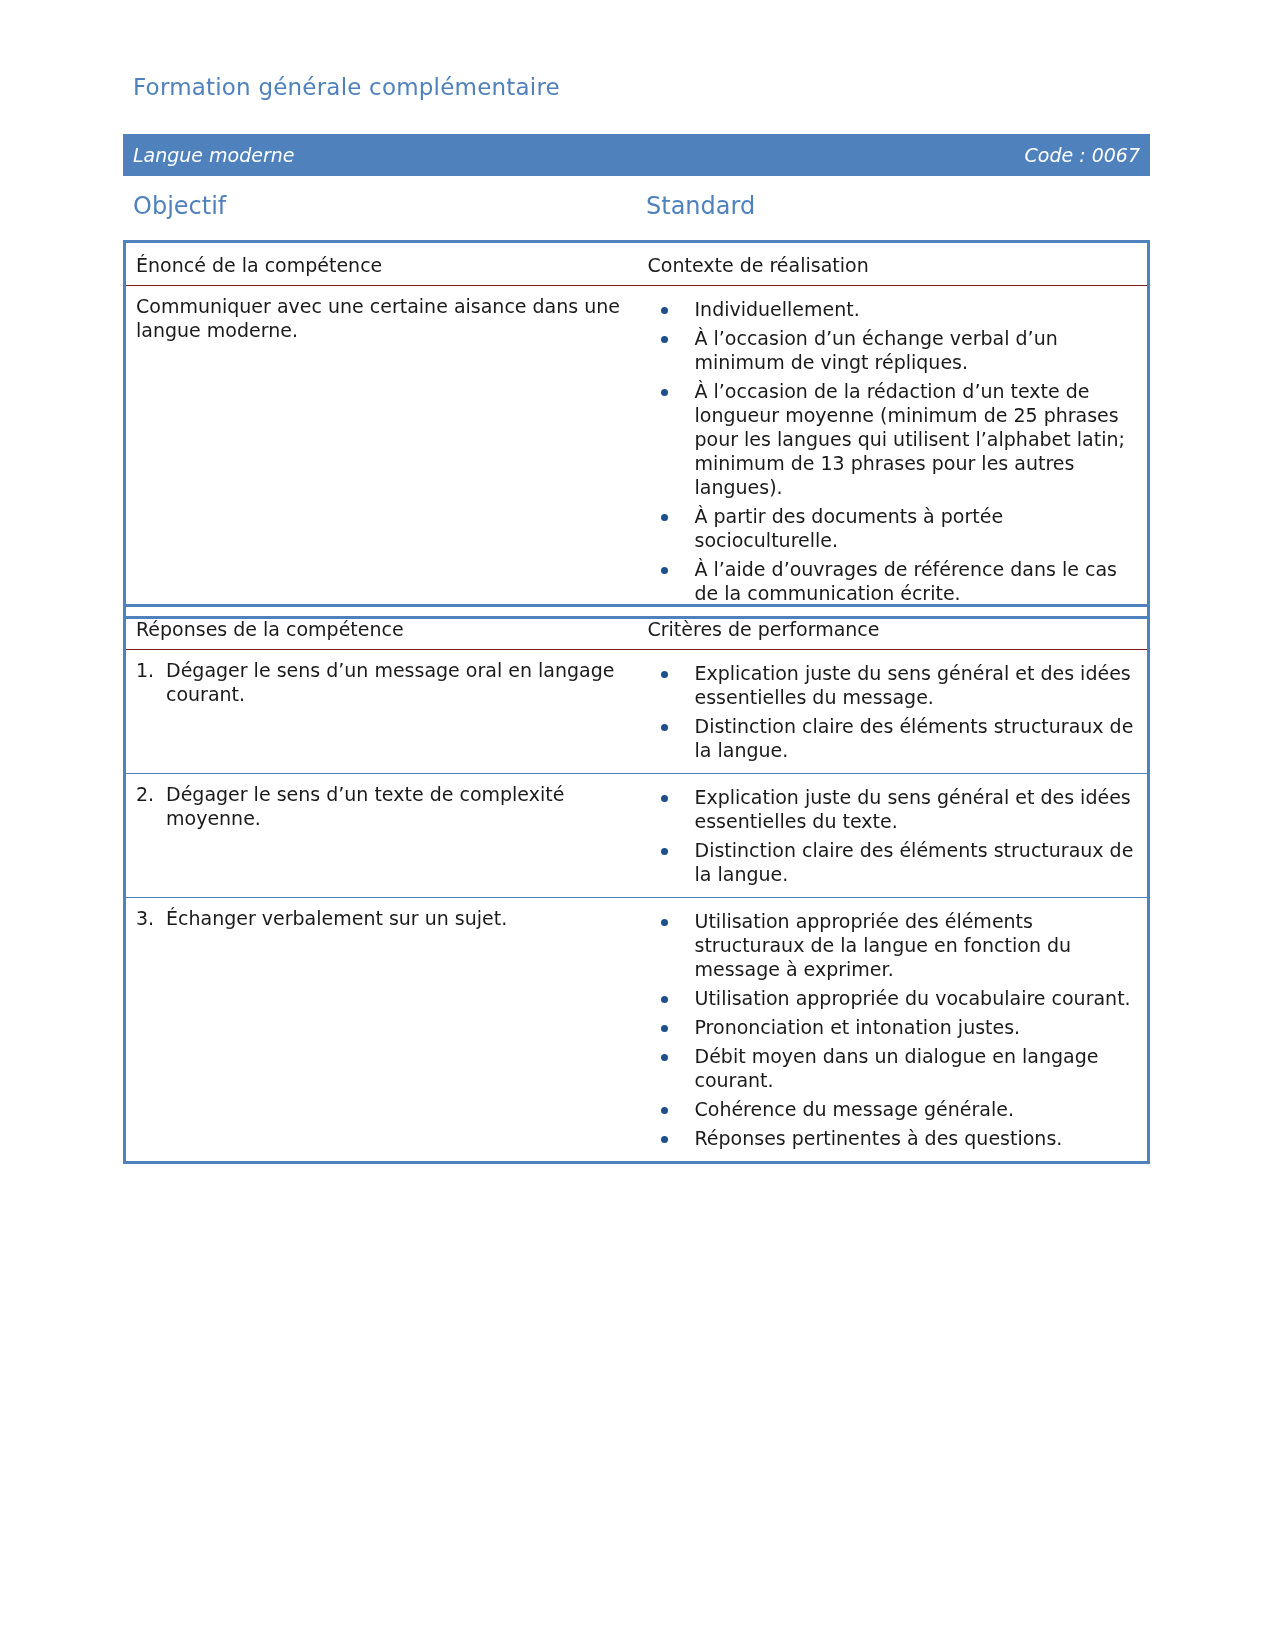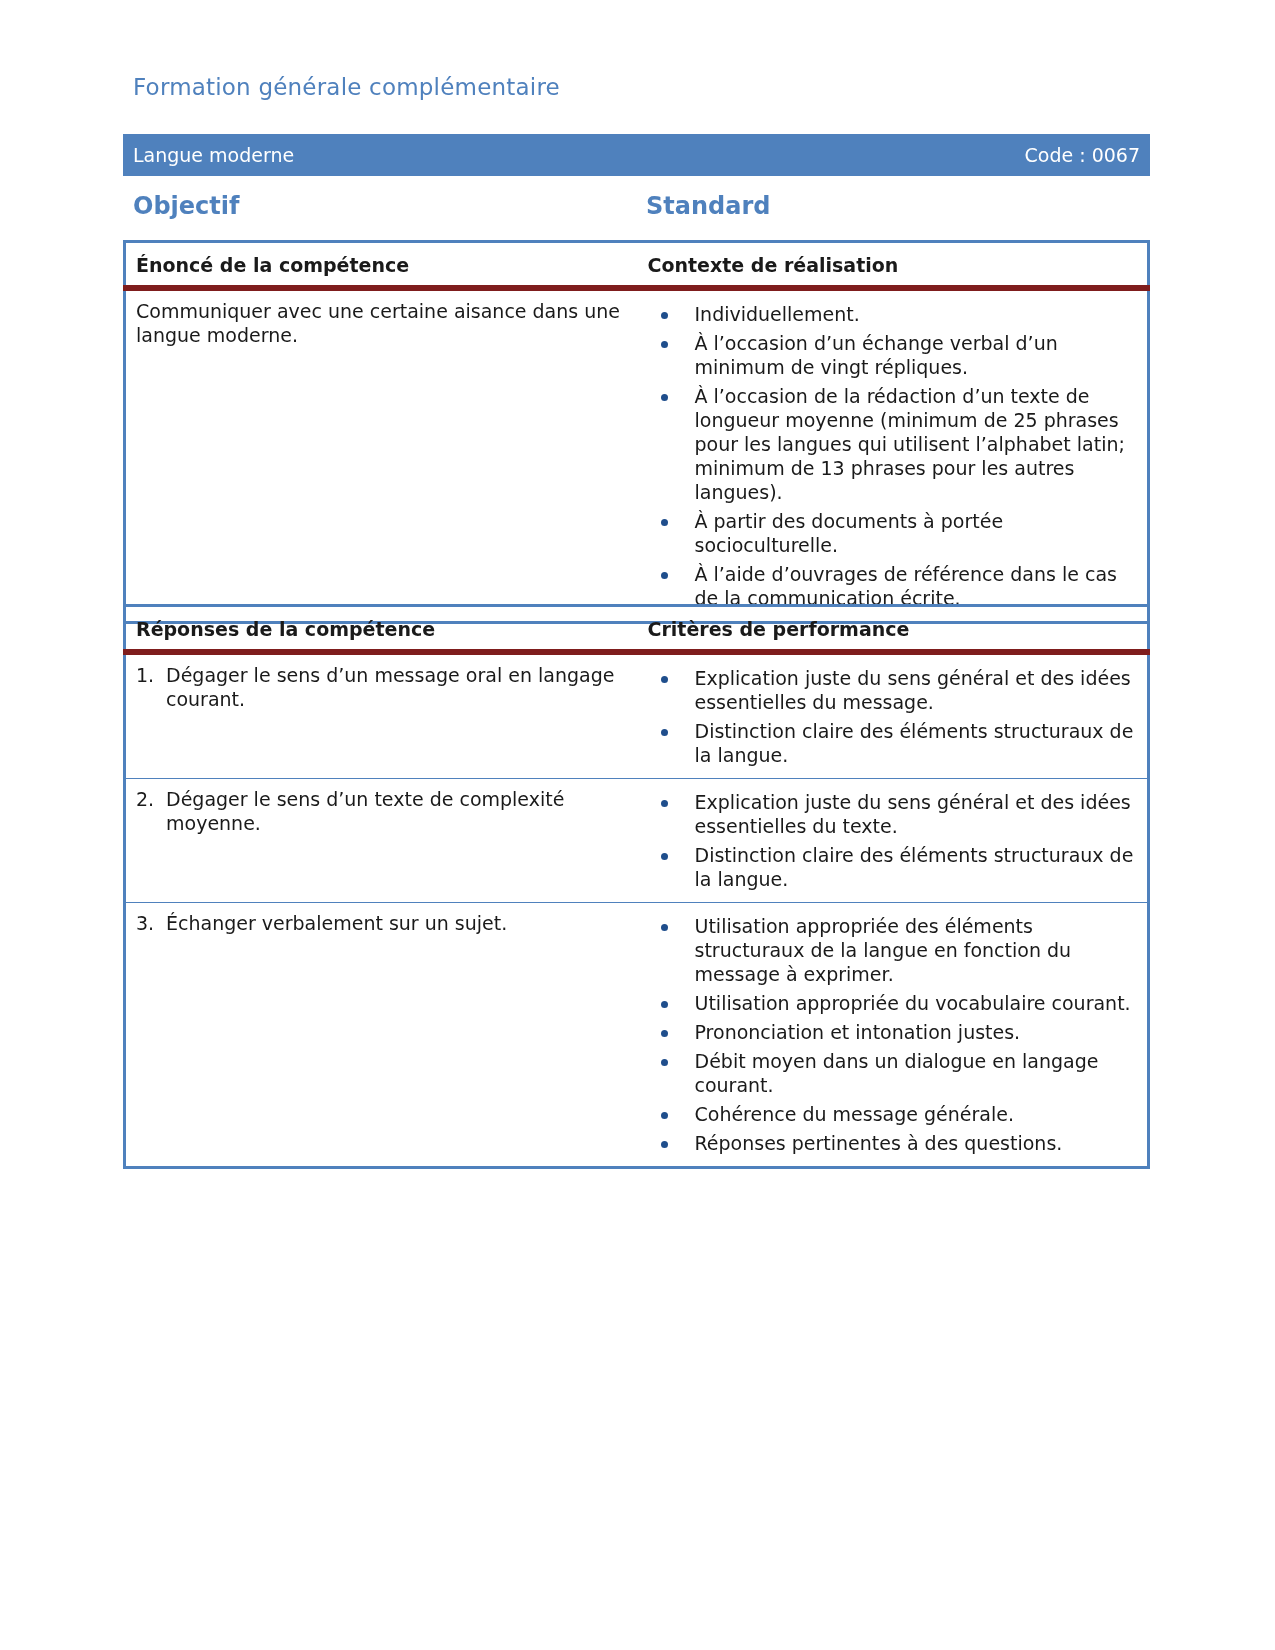--- a/index.html
+++ b/index.html
@@ -1,24 +1,24 @@
 <!DOCTYPE html>
 <html><head>
 <meta charset="utf-8">
 <style>
   html, body { margin: 0; padding: 0; background: #ffffff; }
   body { width: 1275px; height: 1650px; position: relative; font-family: "DejaVu Sans", sans-serif; color: #1a1a1a; }
   .page-title { position: absolute; left: 133px; top: 74px; font-size: 23px; color: #4f81bd; letter-spacing: 0.2px; }
-  .code-bar { position: absolute; left: 123px; top: 134px; width: 1027px; height: 42px; background: #4f81bd; color: #ffffff; font-size: 19px; display: flex; align-items: center; justify-content: space-between; box-sizing: border-box; padding: 0 10px; }
+  .code-bar { position: absolute; left: 123px; top: 134px; width: 1027px; height: 42px; background: #4f81bd; color: #ffffff; font-size: 19px; display: flex; align-items: center; justify-content: space-between; box-sizing: border-box; padding: 0 10px; font-style: italic; }
   .section-heads { position: absolute; left: 133px; top: 192px; width: 1010px; height: 30px; }
-  .section-head { position: absolute; top: 0; font-size: 24px; font-weight: bold; color: #4f81bd; }
+  .section-head { position: absolute; top: 0; font-size: 24px; font-weight: normal; color: #4f81bd; }
   .sh-left { left: 0; }
   .sh-right { left: 513px; }
   table.comp { position: absolute; left: 123px; width: 1027px; border-collapse: collapse; border: 3px solid #4f81bd; table-layout: fixed; font-size: 19px; line-height: 24px; }
-  table.comp th { text-align: left; font-weight: bold; padding: 10px 10px 8px 10px; border-bottom: 6px solid #7f1d1d; vertical-align: top; }
+  table.comp th { text-align: left; font-weight: normal; padding: 10px 10px 8px 10px; border-bottom: 1px solid #7f1d1d; vertical-align: top; }
   table.comp td { padding: 8px 10px 8px 10px; vertical-align: top; border-bottom: 1px solid #4f81bd; }
   table.comp tr:last-child td { border-bottom: none; }
   col.c1 { width: 513px; }
   ul.bul { list-style: none; margin: 3px; padding: 0; }
   ul.bul li { position: relative; padding-left: 44px; margin-bottom: 5px; }
   ul.bul li:last-child { margin-bottom: 0; }
   ul.bul li .dot { position: absolute; left: 10px; top: 10px; width: 7px; height: 7px; border-radius: 50%; background: #1f4e8c; }
   .num-item { position: relative; padding-left: 30px; }
   .num-item .num { position: absolute; left: 0; top: 0; }
   #t1 { top: 240px; }

